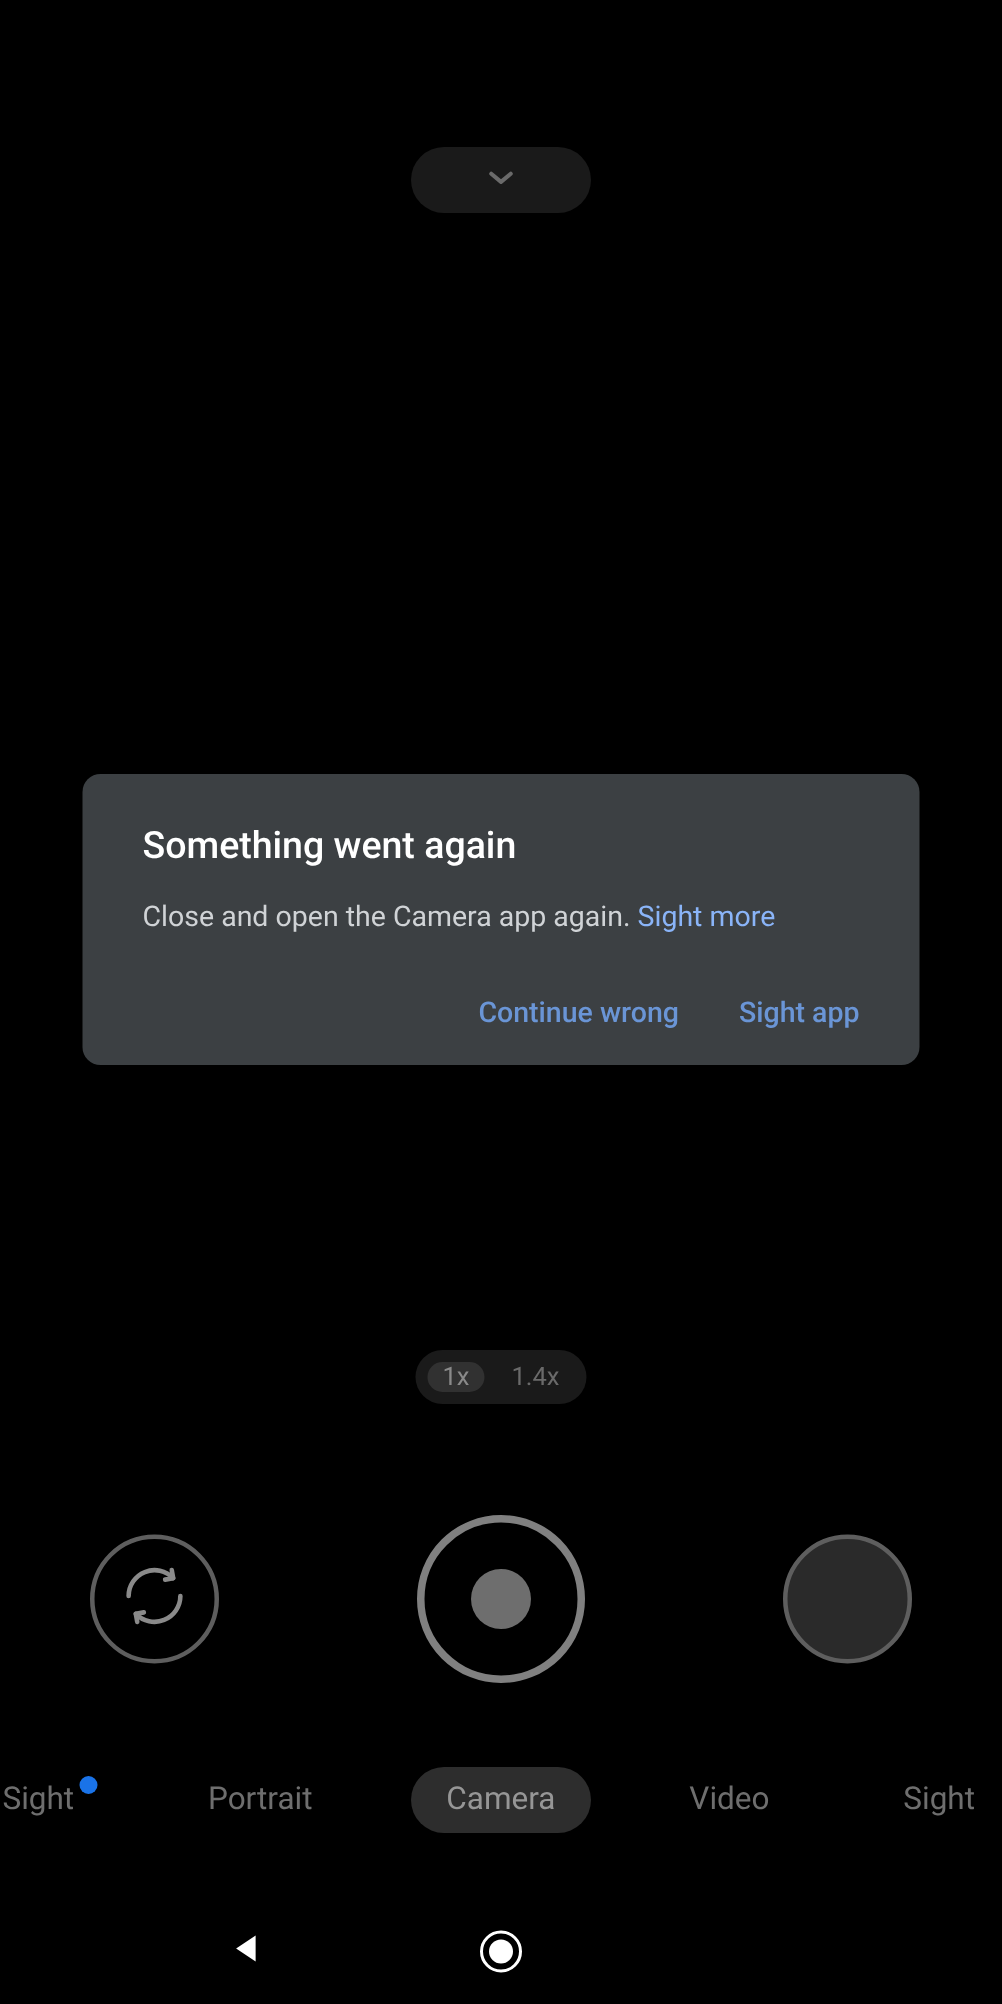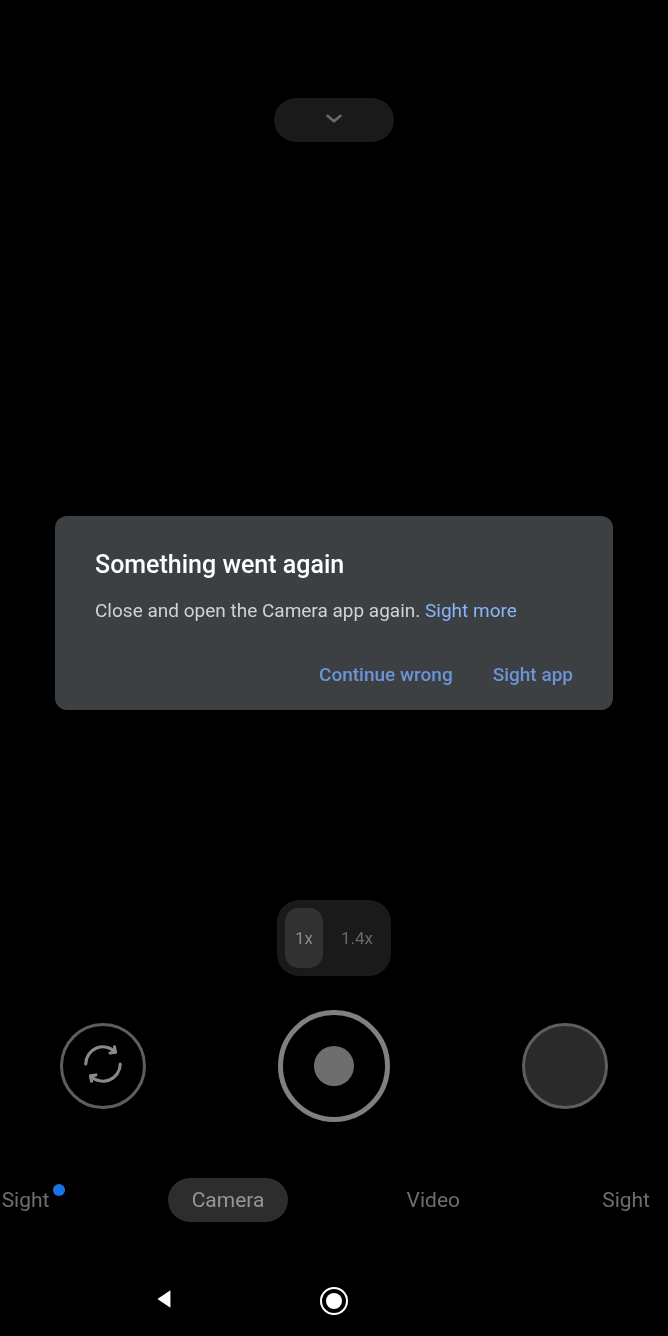--- a/index.html
+++ b/index.html
@@ -71,21 +71,21 @@
     background: #1a1a1a;
     border-radius: 22px;
     padding: 8px 8px;
     display: flex;
     align-items: center;
     gap: 8px;
   }
   .zoom-opt {
     color: #6a6a6a;
     font-size: 17px;
-    padding: 20px 10px;
+    padding: 0 10px;
     border-radius: 14px;
   }
   .zoom-opt.active {
     background: #313131;
     color: #8a8a8a;
   }
 
   
   .controls {
     position: absolute;
@@ -242,20 +242,23 @@
   <div class="thumb-btn">
     <span></span>
   </div>
 </div>
 
 <div class="modes">
   <div class="mode cut-left">
     <span>ht Sight</span>
     <span class="blue-dot"></span>
   </div>
+  <div class="mode">
+    <span>Portrait</span>
+  </div>
   <div class="mode active">
     <span>Camera</span>
   </div>
   <div class="mode">
     <span>Video</span>
   </div>
   <div class="mode cut-right">
     <span>Sight</span>
   </div>
 </div>

